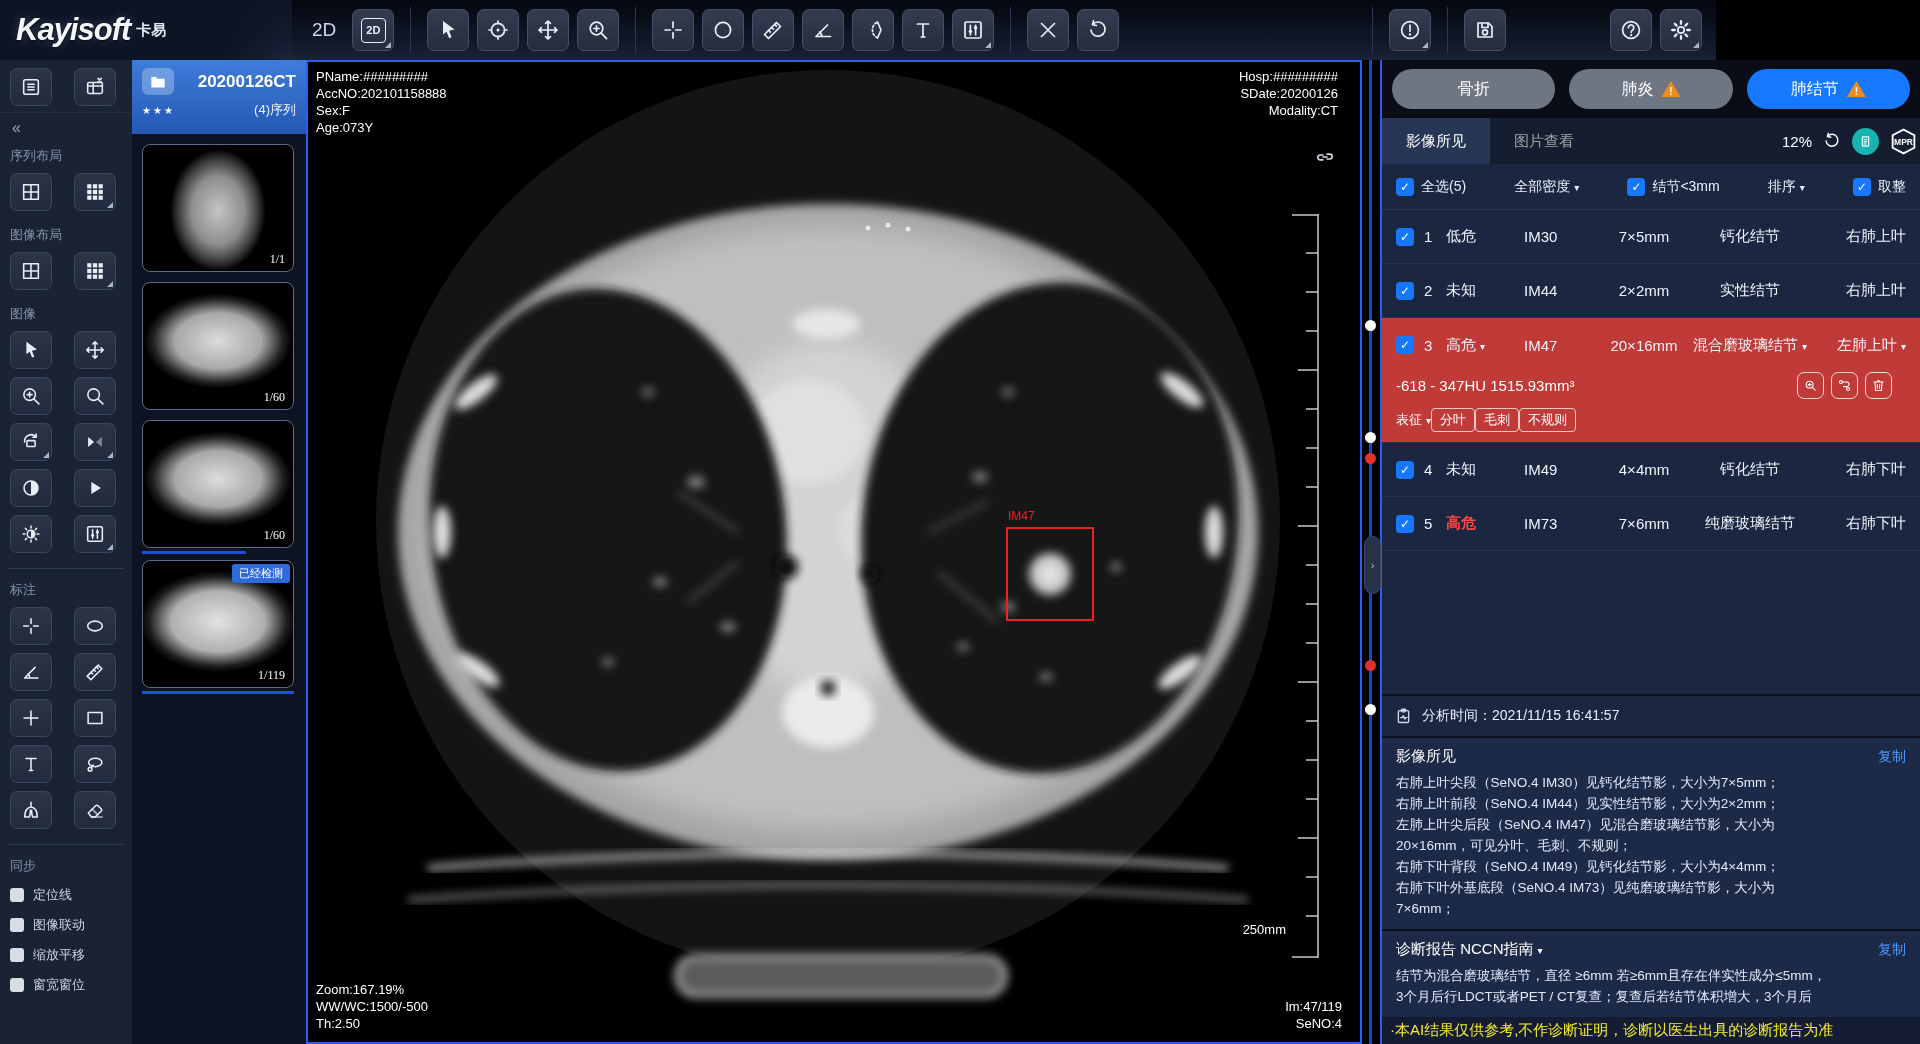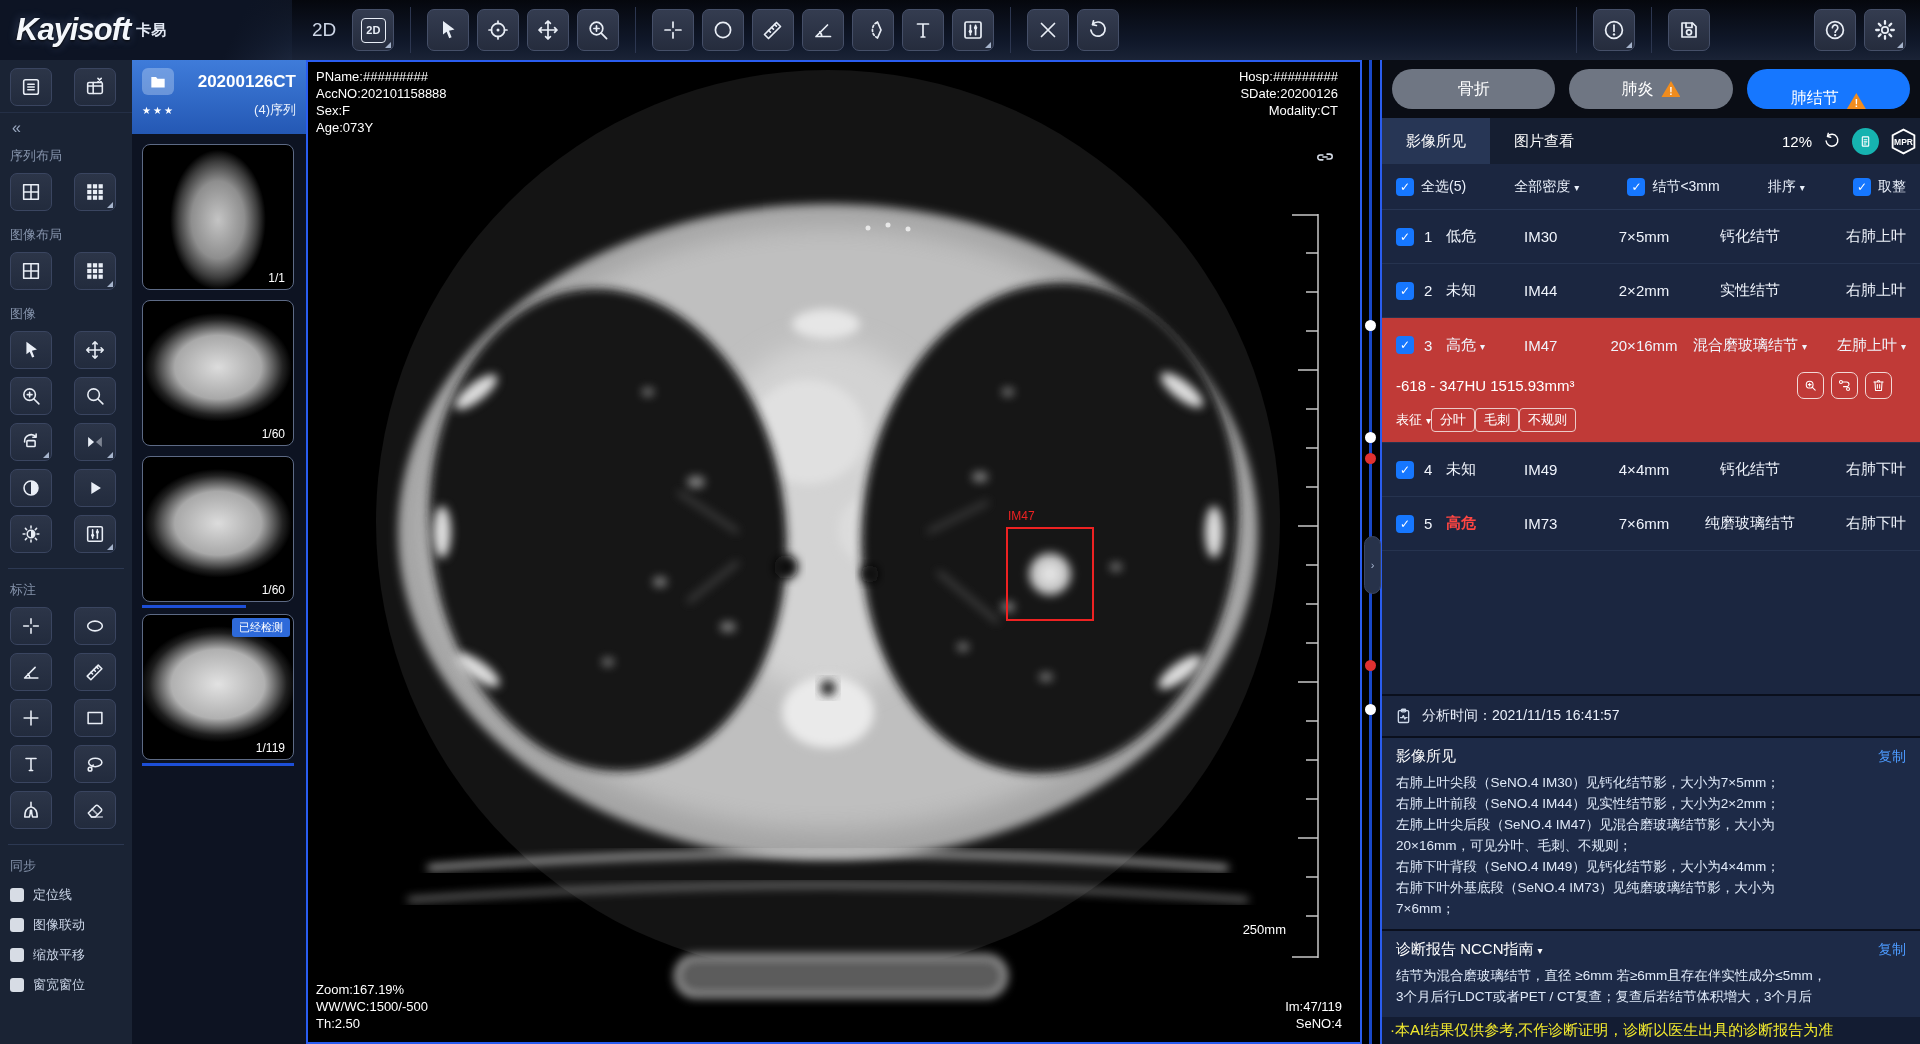--- a/index.html
+++ b/index.html
@@ -1,21 +1,21 @@
 <!DOCTYPE html>
 <html><head>
 <meta charset="utf-8">
 <style>
   * { margin:0; padding:0; box-sizing:border-box; }
   html,body { background:#000; }
   body { font-family:"Liberation Sans","DejaVu Sans",sans-serif; }
   .app { position:relative; width:1920px; height:1044px; overflow:hidden; background:#000; color:#e9eef6; }
 
   
-  .topbar { position:absolute; left:0; top:0; width:1920px; height:60px;
+  .topbar { position:absolute; left:0; top:0; width:1716px; height:60px;
     background:linear-gradient(180deg,#05070d 0%,#10182a 70%,#1a2336 100%);
     display:flex; align-items:center; z-index:10; }
   .logo { width:292px; padding-left:16px; display:flex; align-items:baseline; gap:6px;
     background:linear-gradient(115deg,#0d1424 78%,rgba(30,42,66,.4)); height:100%; align-items:center; }
   .logo-main { font-size:31px; font-weight:800; font-style:italic; color:#f4f7fc; letter-spacing:-1px;
     text-shadow:0 1px 3px #000, 0 0 10px rgba(160,190,255,.35); }
   .logo-sub { font-size:15px; font-weight:700; color:#e3e9f4; }
   .mode-label { font-size:19px; color:#cdd6e6; margin:0 12px 0 20px; }
   .tbtn { position:relative; width:42px; height:42px; margin:0 4px; border-radius:7px;
     background:linear-gradient(180deg,#343c50,#252c3d); border:1px solid #454f68;
@@ -50,22 +50,22 @@
   .series { position:absolute; left:132px; top:60px; width:174px; bottom:0; background:#0d1322; }
   .series-header { height:74px; background:linear-gradient(180deg,#3f7cda 0%,#2458b4 100%); padding:8px 10px 6px 10px; }
   .sh-row1 { display:flex; align-items:center; }
   .fbtn { width:32px; height:27px; background:rgba(210,225,250,.35); border-radius:6px;
     display:flex; align-items:center; justify-content:center; color:#fff; }
   .fbtn .ic { width:20px; height:20px; }
   .sh-title { margin-left:auto; font-size:17px; font-weight:700; color:#fff; }
   .sh-row2 { display:flex; align-items:center; margin-top:6px; }
   .sh-stars { font-size:10px; letter-spacing:2px; color:#fff; }
   .sh-count { margin-left:auto; font-size:13px; color:#eaf1fc; }
-  .thumb { position:relative; width:152px; height:146px; margin:10px 0 0 10px;
-    border:1px solid #5d6a85; border-radius:8px; overflow:hidden; background:#000; }
+  .thumb { position:relative; width:152px; height:128px; margin:10px 0 0 10px;
+    border:1px solid #5d6a85; border-radius:8px; overflow:hidden; background:#000;font-family:Liberation Serif, serif; }
   .t-xray { background:radial-gradient(42% 64% at 50% 52%, #c4c4c4 0%, #8e8e8e 42%, #3c3c3c 63%, #000 76%); }
   .t-ax1  { background:radial-gradient(60% 46% at 50% 46%, #dcdcdc 0%, #a8a8a8 48%, #222 72%, #000 82%); }
   .t-ax2  { background:radial-gradient(62% 48% at 50% 48%, #e2e2e2 0%, #b0b0b0 50%, #1e1e1e 74%, #000 84%); }
   .thumb-label { position:absolute; right:8px; bottom:4px; font-size:12px; color:#fff; text-shadow:0 0 3px #000; }
   .thumb-badge { position:absolute; right:3px; top:3px; background:#2e6ada; color:#fff; font-size:11px;
     padding:2px 7px; border-radius:3px; }
   .thumb-bar { height:3px; background:#1d4fd8; margin:3px 0 0 10px; width:152px; }
   .thumb-bar.short { width:104px; }
 
   
@@ -90,26 +90,26 @@
     border:1px solid #3c4althou763; border:1px solid #3c4763; border-radius:9px; z-index:6;
     display:flex; align-items:center; justify-content:center; color:#aab9d4; font-size:11px; }
   .handle::after { content:"\203A"; }
 
   
   .right { position:absolute; left:1380px; right:0; top:60px; bottom:0; display:flex; flex-direction:column;
     background:#1b2640; border-left:2px solid #2a5df0; }
   .pills { height:58px; background:#0a0d15; display:flex; align-items:center; gap:14px; padding:0 10px; flex:0 0 auto; }
   .pill { flex:1; height:40px; border-radius:20px; background:#7077844; background:#6f7683; color:#fff;
     font-size:16px; display:flex; align-items:center; justify-content:center; gap:8px; }
-  .pill.active { background:#1677ff;align-items:flex-end; }
+  .pill.active { background:#1677ff; }
   .warn { position:relative; width:19px; height:16px; background:#f08c1e; clip-path:polygon(50% 0,100% 100%,0 100%); flex:0 0 auto; }
   .warn::after { content:"!"; position:absolute; left:0; right:0; bottom:0; text-align:center;
     font-size:10px; font-weight:700; color:#fff; }
   .subtabs { height:46px; background:#151e31; display:flex; align-items:stretch; flex:0 0 auto; }
-  .subtab { padding:0 24px; display:flex; align-items:center; font-size:15px; color:#ffffff; }
+  .subtab { padding:0 24px; display:flex; align-items:center; font-size:15px; color:#a3a3a3; }
   .subtab.active { background:#273655; color:#fff; }
   .sub-right { margin-left:auto; display:flex; align-items:center; gap:10px; padding-right:2px; color:#fff; }
   .progress { font-size:15px; }
   .sub-right .ic { width:20px; height:20px; }
   .teal-ic { width:27px; height:27px; border-radius:50%; background:#16b3b0; display:flex; align-items:center; justify-content:center; color:#fff; }
   .teal-ic .ic { width:17px; height:17px; stroke-width:1.6; }
   .mpr-svg { width:29px; height:29px; }
 
   .filters { height:46px; display:flex; align-items:center; padding:16px 14px; font-size:14px; color:#eaf0fa;
     border-bottom:1px solid #283654; justify-content:space-between; flex:0 0 auto; }

